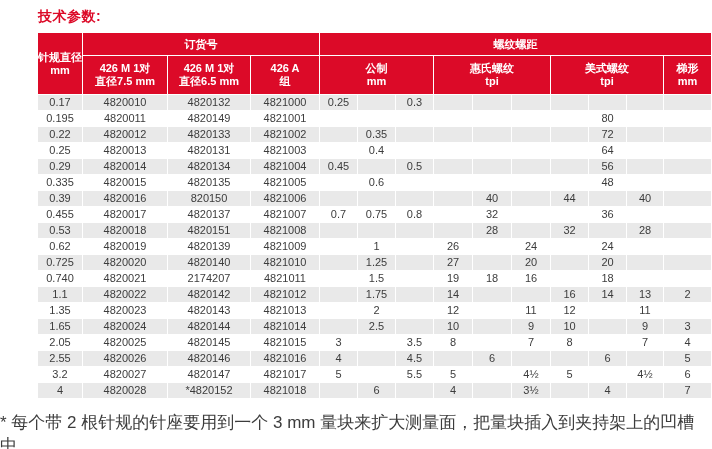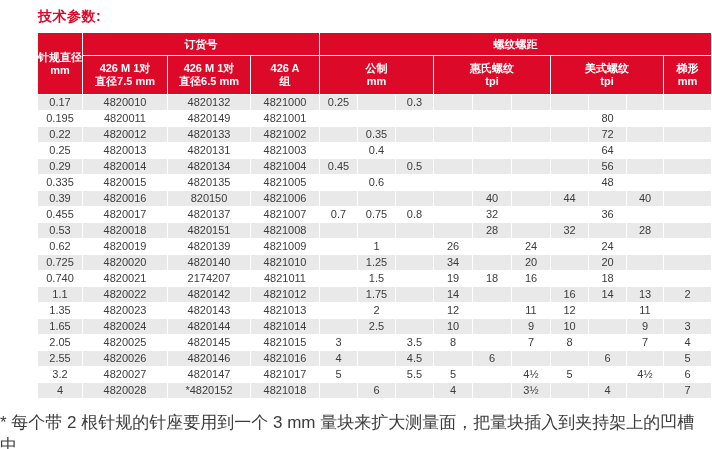--- a/index.html
+++ b/index.html
@@ -229,21 +229,21 @@
     <div class="cell">24</div>
     <div class="cell"></div>
     <div class="cell"></div>
     <div class="cell odd">0.725</div>
     <div class="cell odd">4820020</div>
     <div class="cell odd">4820140</div>
     <div class="cell odd">4821010</div>
     <div class="cell odd"></div>
     <div class="cell odd">1.25</div>
     <div class="cell odd"></div>
-    <div class="cell odd">34</div>
+    <div class="cell odd">27</div>
     <div class="cell odd"></div>
     <div class="cell odd">20</div>
     <div class="cell odd"></div>
     <div class="cell odd">20</div>
     <div class="cell odd"></div>
     <div class="cell odd"></div>
     <div class="cell">0.740</div>
     <div class="cell">4820021</div>
     <div class="cell">2174207</div>
     <div class="cell">4821011</div>

